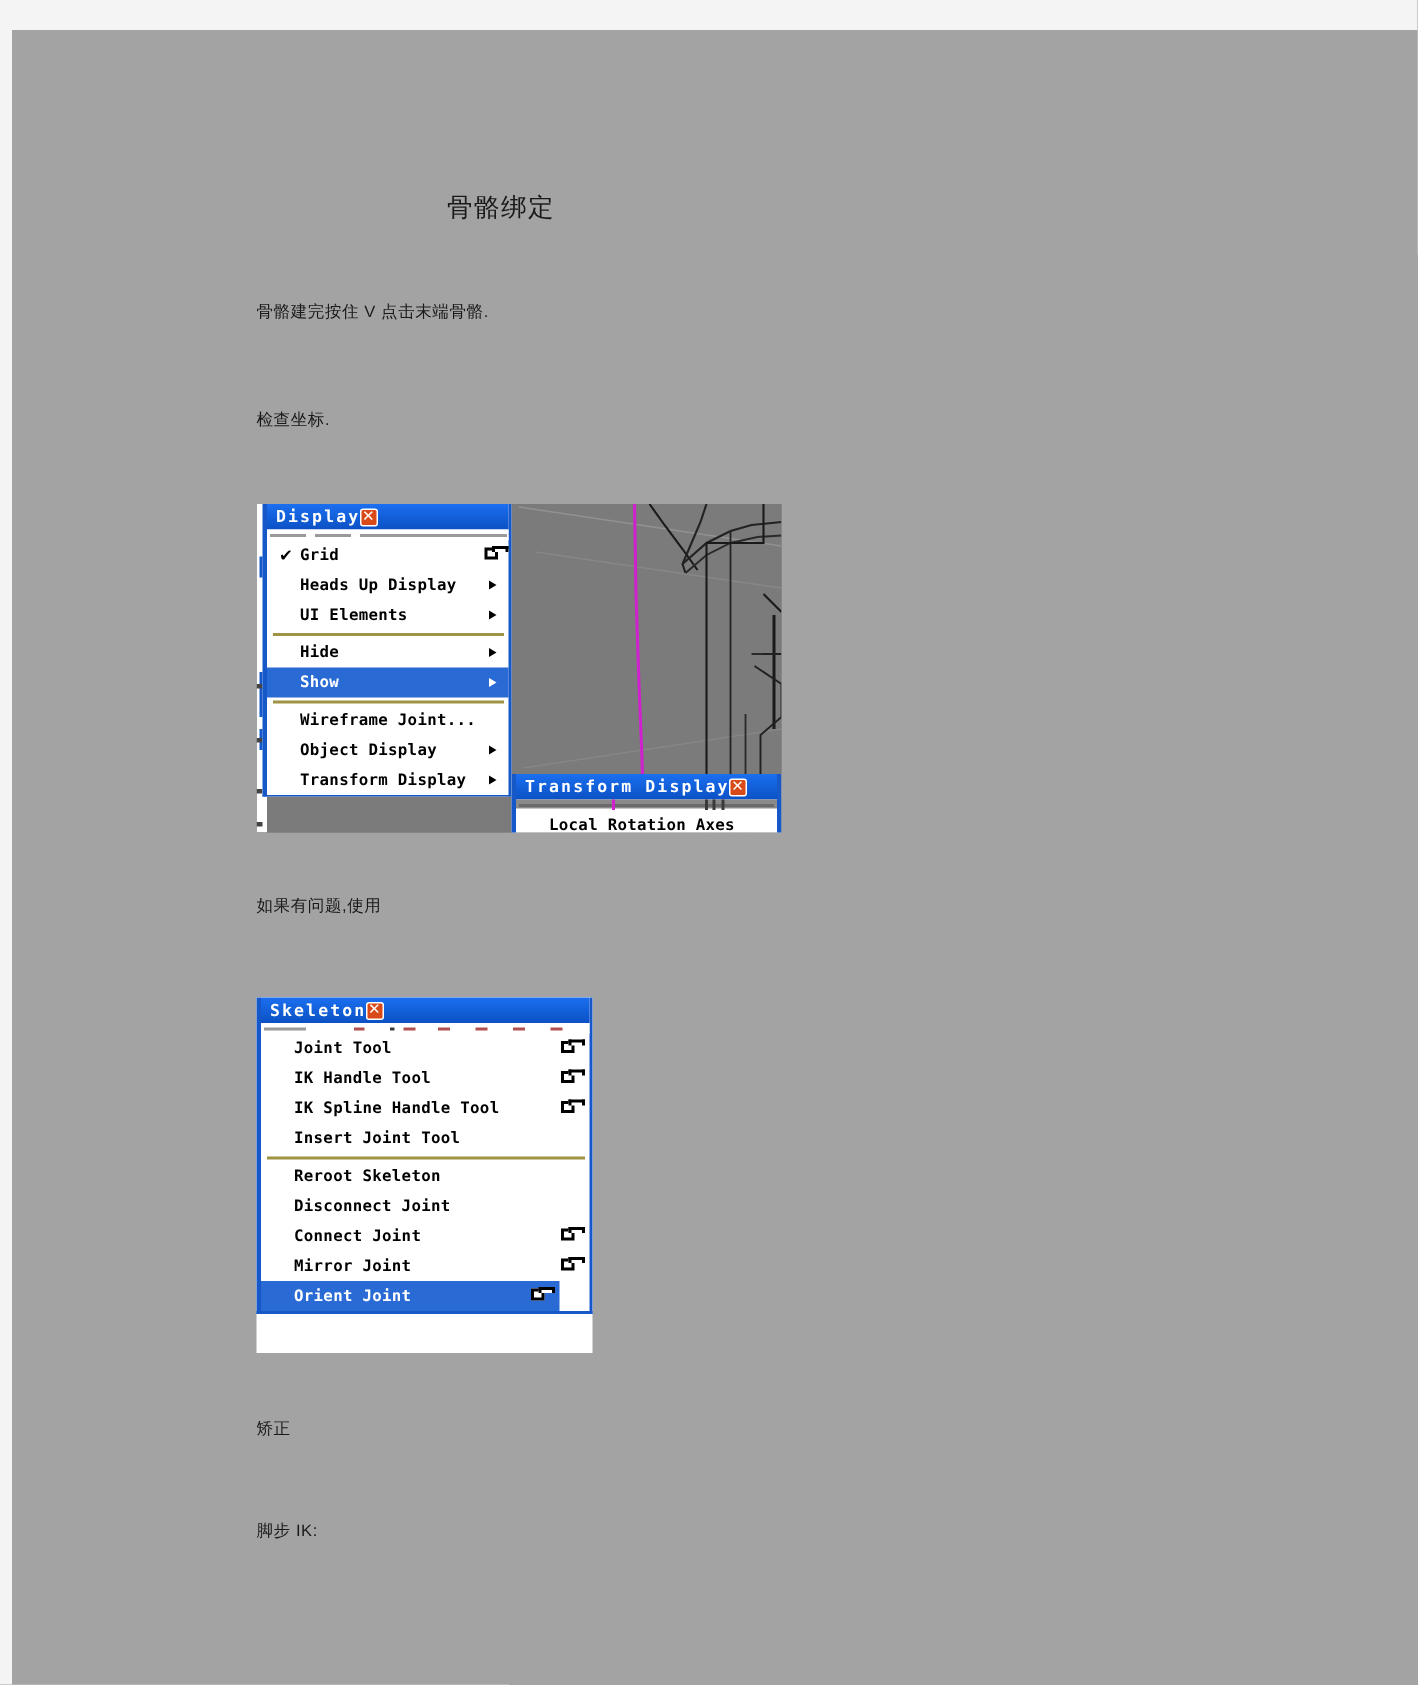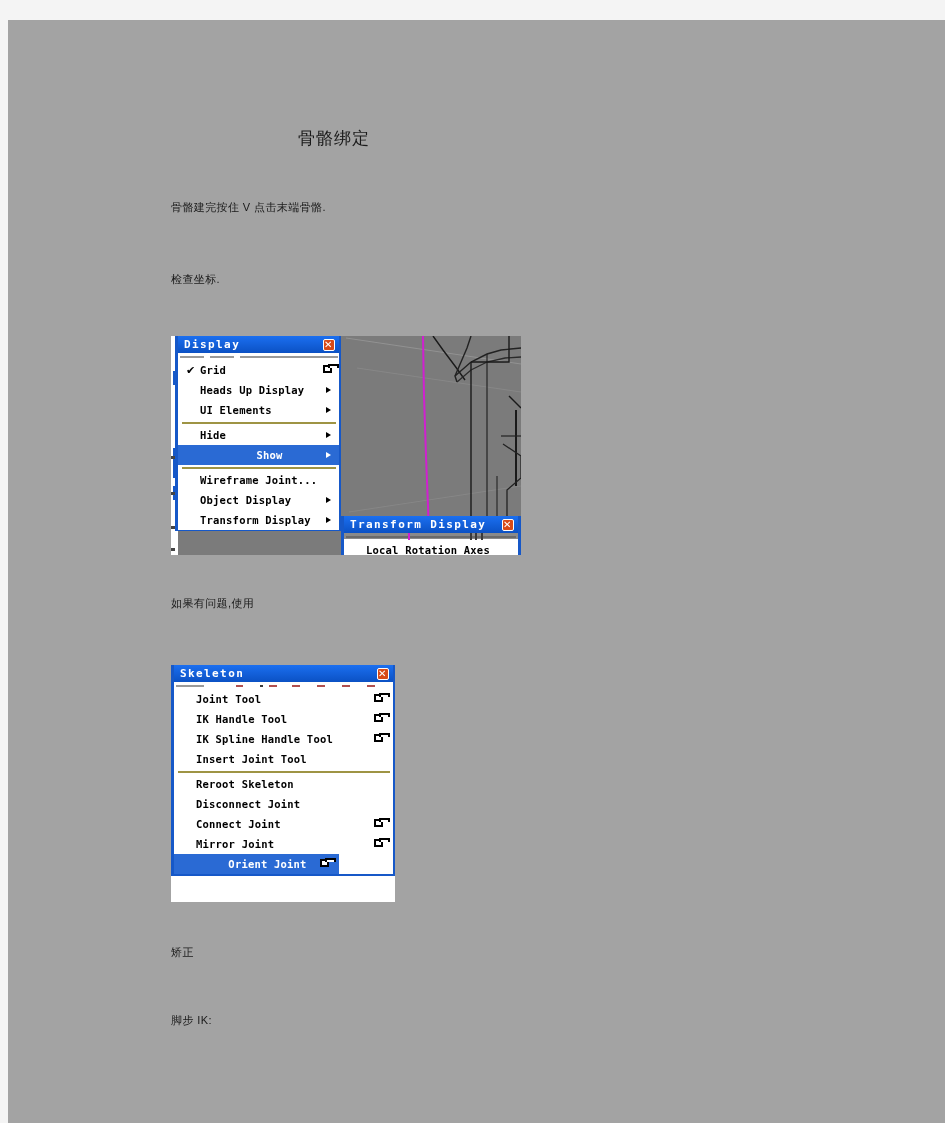--- a/index.html
+++ b/index.html
@@ -105,21 +105,21 @@
     color: #ffffff;
     font-family: "DejaVu Sans Mono", monospace;
     font-size: 11px;
     font-weight: bold;
     letter-spacing: 1.4px;
     padding: 2px 2px 2px 6px;
     height: 17px;
     line-height: 13px;
     display: flex;
     align-items: center;
-    justify-content: space-between;
+    justify-content: flex-start;
   }
   .close-btn {
     width: 12px; height: 12px;
     background: #d84a18;
     border: 1px solid #ffffff;
     border-radius: 2px;
     color: #ffffff;
     font-family: "DejaVu Sans", sans-serif;
     font-size: 10px;
     font-weight: bold;
@@ -149,21 +149,21 @@
     display: flex;
     align-items: center;
     font-family: "DejaVu Sans Mono", monospace;
     font-size: 10.5px;
     font-weight: bold;
     color: #000000;
     letter-spacing: 0.2px;
     padding-left: 22px;
     white-space: nowrap;
   }
-  .mitem.sel { background: #2a6ad4; color: #ffffff; justify-content: center; }
+  .mitem.sel { background: #2a6ad4; color: #ffffff; }
   .mitem .chk {
     position: absolute;
     left: 8px;
     top: 4px;
     font-size: 11px;
     color: #000;
     font-family: "DejaVu Sans", sans-serif;
   }
   .arrow {
     position: absolute;
@@ -245,21 +245,21 @@
   #skeleton-menu {
     position: absolute;
     left: 0; top: 0;
     width: 224px;
     background: #ffffff;
     border-left: 3px solid #1658c8;
     border-right: 2px solid #1658c8;
     border-bottom: 2px solid #1658c8;
   }
   #skeleton-menu .mitem { height: 20px; padding-left: 22px; }
-  #skeleton-menu .mitem.sel { width: 165px; }
+  #skeleton-menu .mitem.sel { width: 199px; }
   #skeleton-menu .optbox { right: 10px; }
 
   .doc-para, .doc-title { font-weight: normal; }
 </style>
 </head>
 <body>
 
 <div id="page-sheet">
 
   <div class="doc-title">骨骼绑定</div>

